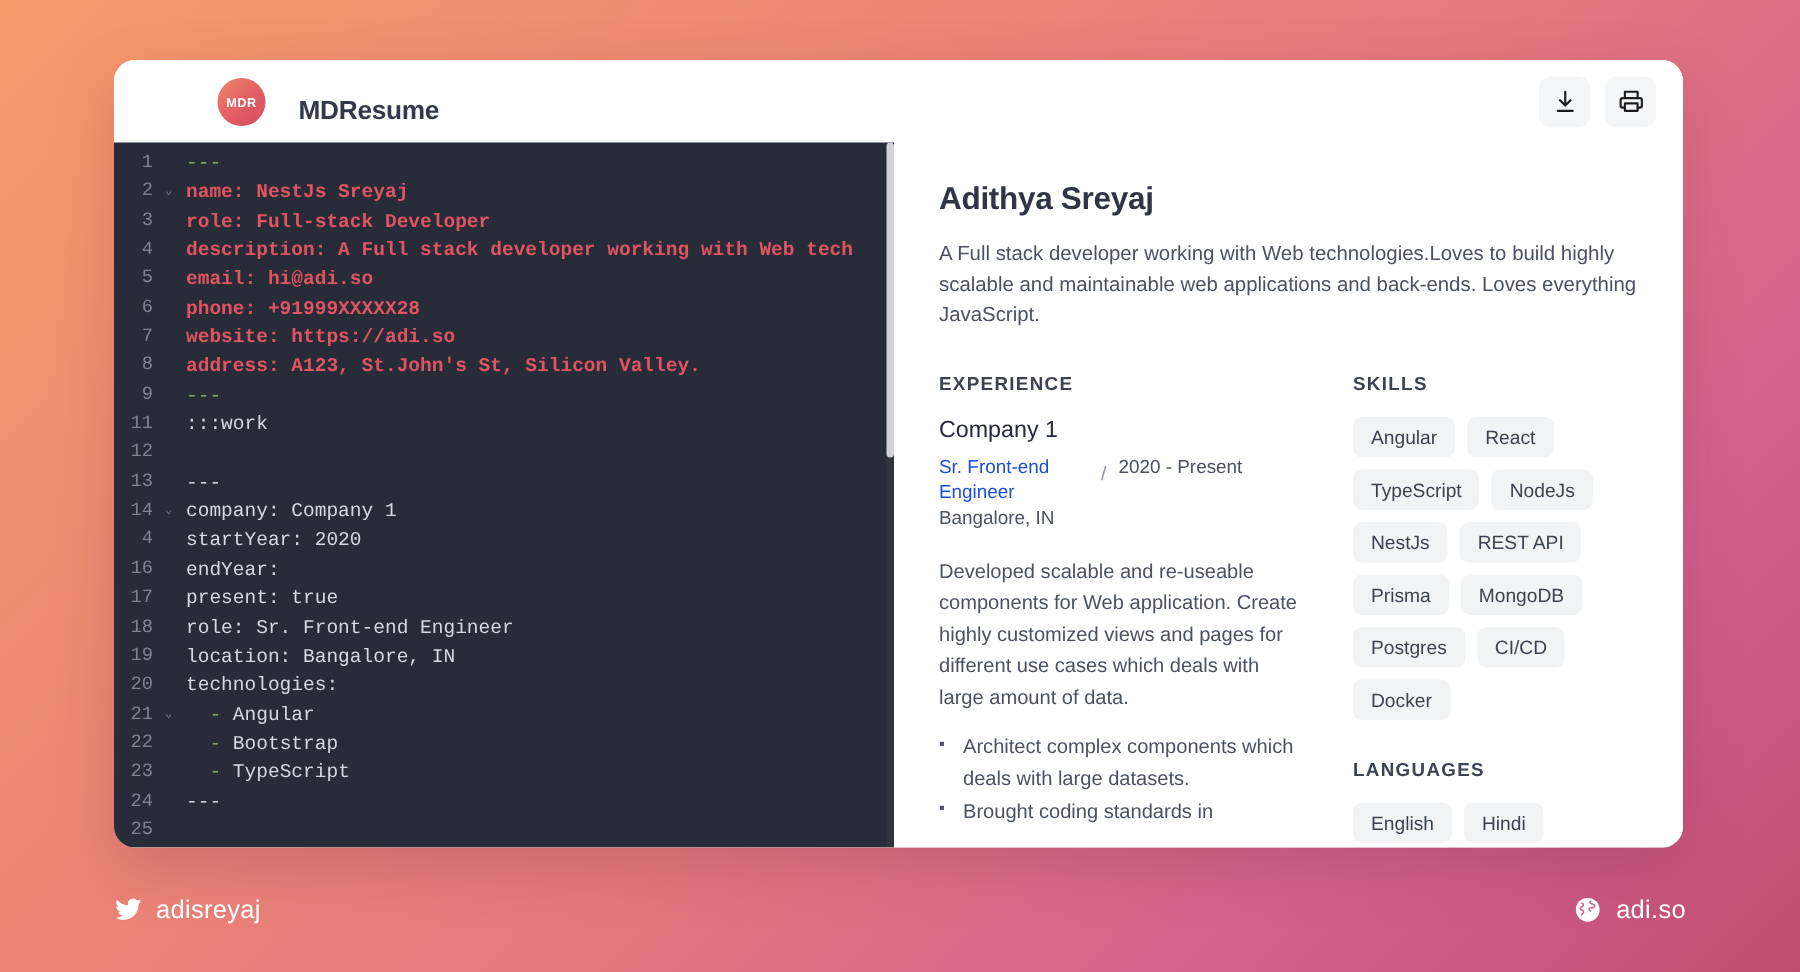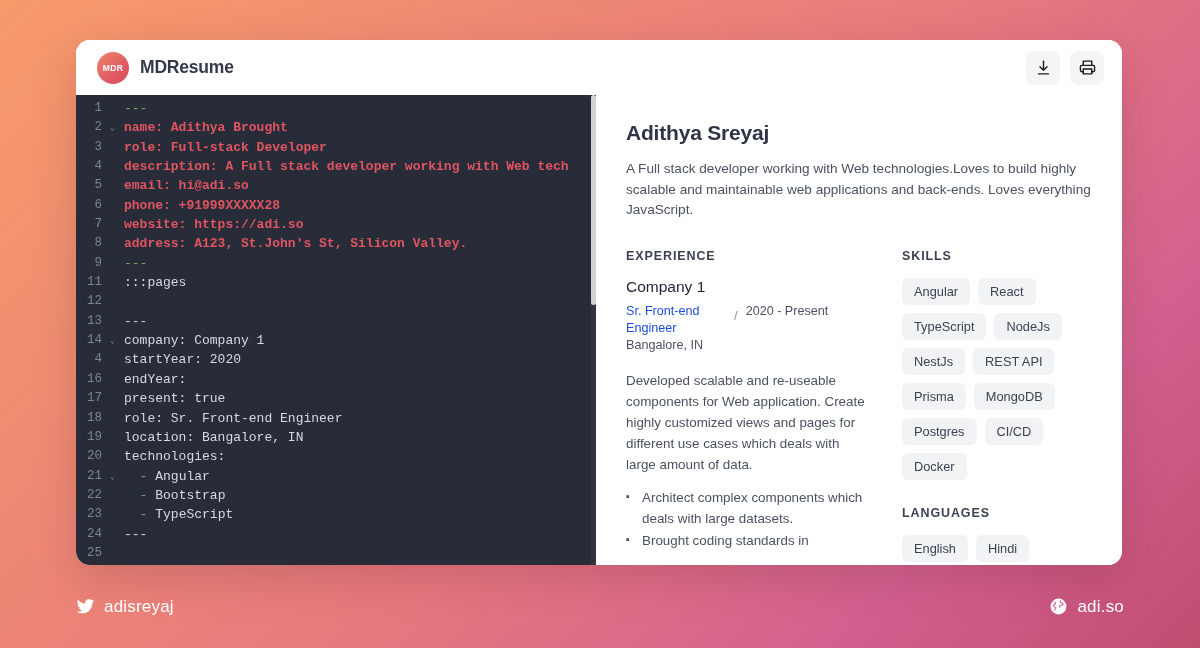--- a/index.html
+++ b/index.html
@@ -31,21 +31,21 @@
   
   .topbar {
     height: 55px;
     flex: 0 0 55px;
     background: #ffffff;
     display: flex;
     align-items: center;
     justify-content: space-between;
     padding: 0 18px 0 21px;
   }
-  .brand { display: flex; align-items: center; gap: 11px; }
+  .brand { display: flex; align-items: flex-end; gap: 22px; margin-left: 48px; }
   .logo-badge {
     width: 32px; height: 32px; border-radius: 50%;
     background: linear-gradient(140deg, #f0856b 0%, #e05b63 60%, #d44f60 100%);
     display: flex; align-items: center; justify-content: center;
     color: #fff; font-size: 8.5px; font-weight: bold; letter-spacing: 0.3px;
   }
   .brand-name { font-size: 17.5px; font-weight: bold; color: #33394a; letter-spacing: -0.2px; }
 
   .topbar-actions { display: flex; gap: 10px; }
   .icon-btn {
@@ -192,29 +192,29 @@
           </svg>
         </span>
       </button>
     </div>
   </div>
 
   <div class="app-body">
 
     <div class="editor" id="editor">
       <div class="code-line"><span class="ln">1</span><span class="fold"></span><span class="code-txt c-dash-top">---</span></div>
-        <div class="code-line"><span class="ln">2</span><span class="fold">⌄</span><span class="code-txt c-key">name: Adithya Brought</span></div>
+        <div class="code-line"><span class="ln">2</span><span class="fold">⌄</span><span class="code-txt c-key">name: NestJs Sreyaj</span></div>
         <div class="code-line"><span class="ln">3</span><span class="fold"></span><span class="code-txt c-key">role: Full-stack Developer</span></div>
         <div class="code-line"><span class="ln">4</span><span class="fold"></span><span class="code-txt c-key">description: A Full stack developer working with Web tech</span></div>
         <div class="code-line"><span class="ln">5</span><span class="fold"></span><span class="code-txt c-key">email: hi@adi.so</span></div>
         <div class="code-line"><span class="ln">6</span><span class="fold"></span><span class="code-txt c-key">phone: +91999XXXXX28</span></div>
         <div class="code-line"><span class="ln">7</span><span class="fold"></span><span class="code-txt c-key">website: https://adi.so</span></div>
         <div class="code-line"><span class="ln">8</span><span class="fold"></span><span class="code-txt c-key">address: A123, St.John's St, Silicon Valley.</span></div>
         <div class="code-line"><span class="ln">9</span><span class="fold"></span><span class="code-txt c-dash-top">---</span></div>
-        <div class="code-line"><span class="ln">11</span><span class="fold"></span><span class="code-txt c-plain">:::pages</span></div>
+        <div class="code-line"><span class="ln">11</span><span class="fold"></span><span class="code-txt c-plain">:::work</span></div>
         <div class="code-line"><span class="ln">12</span><span class="fold"></span><span class="code-txt c-plain"></span></div>
         <div class="code-line"><span class="ln">13</span><span class="fold"></span><span class="code-txt c-plain">---</span></div>
         <div class="code-line"><span class="ln">14</span><span class="fold">⌄</span><span class="code-txt c-plain">company: Company 1</span></div>
         <div class="code-line"><span class="ln">4</span><span class="fold"></span><span class="code-txt c-plain">startYear: 2020</span></div>
         <div class="code-line"><span class="ln">16</span><span class="fold"></span><span class="code-txt c-plain">endYear:</span></div>
         <div class="code-line"><span class="ln">17</span><span class="fold"></span><span class="code-txt c-plain">present: true</span></div>
         <div class="code-line"><span class="ln">18</span><span class="fold"></span><span class="code-txt c-plain">role: Sr. Front-end Engineer</span></div>
         <div class="code-line"><span class="ln">19</span><span class="fold"></span><span class="code-txt c-plain">location: Bangalore, IN</span></div>
         <div class="code-line"><span class="ln">20</span><span class="fold"></span><span class="code-txt c-plain">technologies:</span></div>
         <div class="code-line"><span class="ln">21</span><span class="fold">⌄</span><span class="code-txt c-bullet" style="color: rgb(214, 217, 224);">  <span style="color: rgb(127, 174, 110);">-</span> Angular</span></div>

